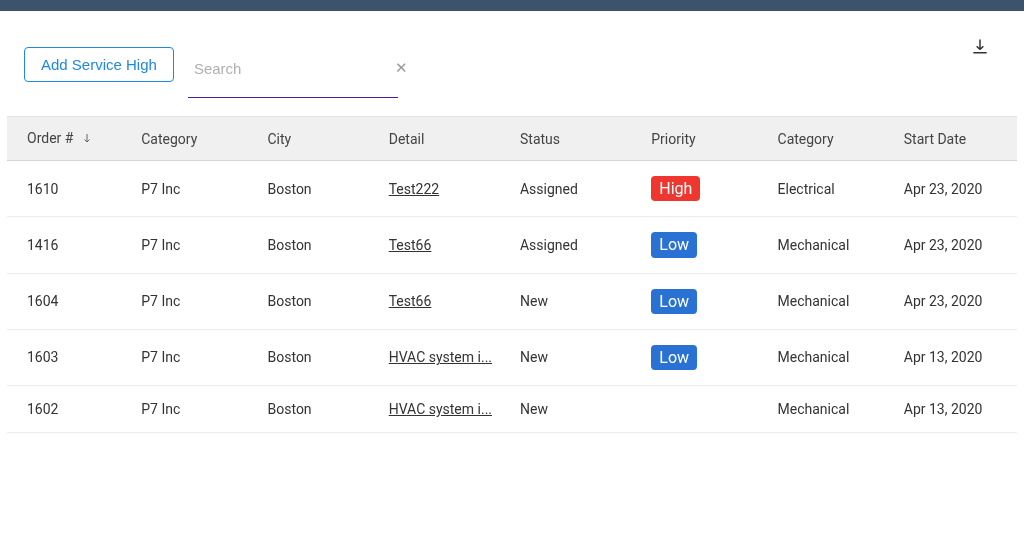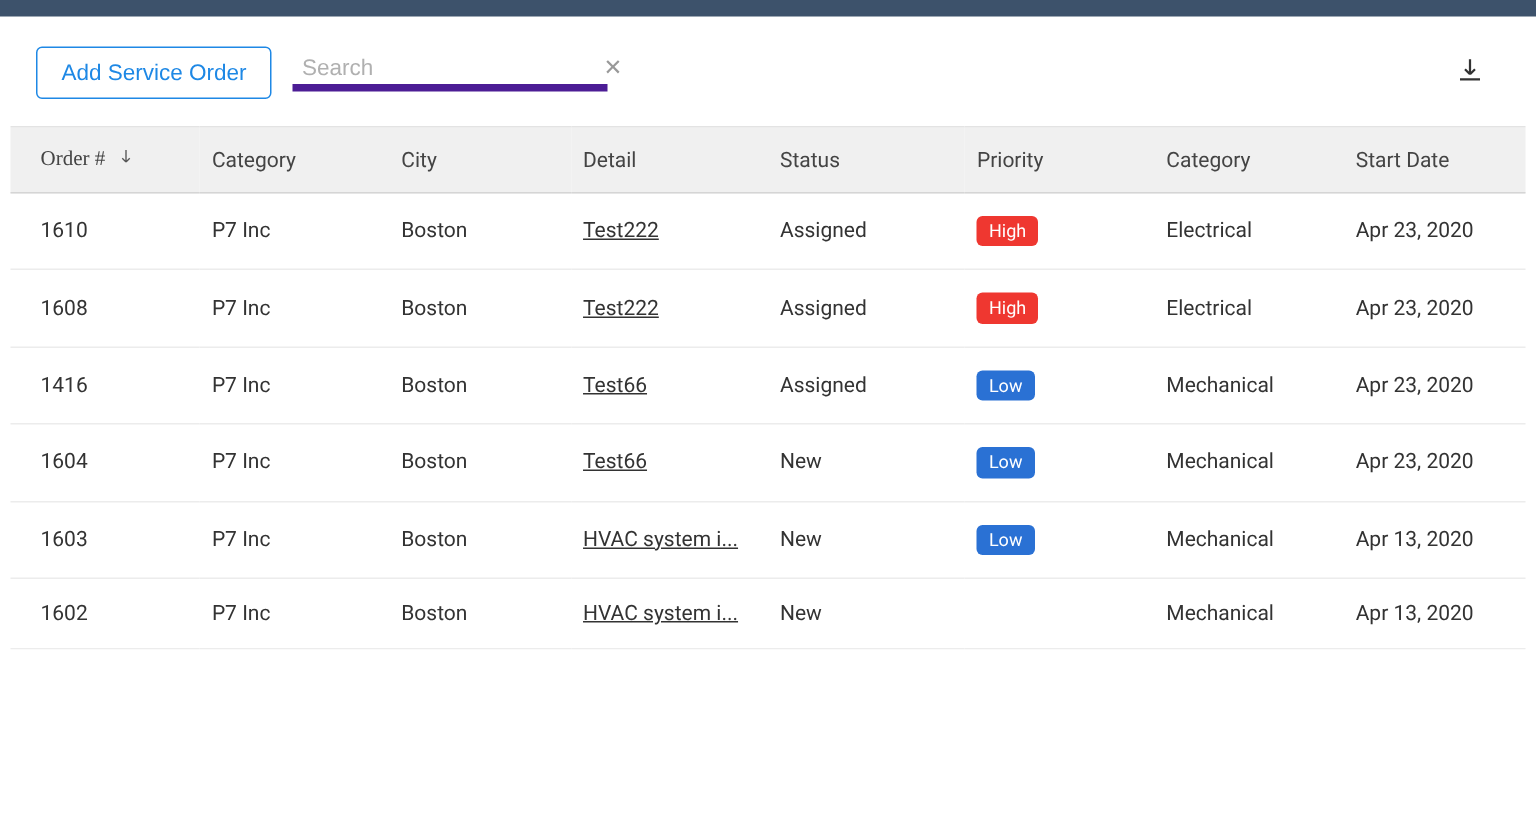--- a/index.html
+++ b/index.html
@@ -2,53 +2,53 @@
 <html><head>
   <meta charset="utf-8">
   <style>
     * { box-sizing: border-box; margin: 0; padding: 0; }
     body { font-family: -apple-system, BlinkMacSystemFont, "Segoe UI", Roboto, Helvetica, Arial, sans-serif; font-size: 14px; color: #333; background: #fff; }
     .top-bar { height: 11px; background: #3d526b; }
     .container { padding: 0; }
 
     .toolbar { display: flex; align-items: center; padding: 20px 24px 18px 24px; position: relative; }
     .add-btn { border: 1px solid #1e88e5; color: #1e88e5; background: #fff; padding: 8px 16px; border-radius: 4px; font-size: 15px; cursor: pointer; margin-right: 14px; }
-    .search-wrap { display: flex; align-items: center; border-bottom: 5px solid #4c1d95; padding-bottom: 2px; width: 210px; position: relative; }
+    .search-wrap { display: flex; align-items: center; border-bottom: 1px solid #4c1d95; padding-bottom: 20px; width: 210px; position: relative; margin-top: 28px; }
     .search-icon { width: 18px; height: 18px; margin-right: 6px; fill: #222; }
     .search-input { border: none; outline: none; font-size: 15px; color: #333; flex: 1; }
     .search-input::placeholder { color: #b0b0b0; }
     .clear-icon { color: #999; font-size: 15px; cursor: pointer; padding: 0 2px; }
     .download { position: absolute; right: 34px; top: 26px; cursor: pointer; }
     .download svg { width: 20px; height: 20px; stroke: #333; fill: none; stroke-width: 1.8; }
 
     .table { width: calc(100% - 14px); margin-left: 7px; border-collapse: collapse; }
     .table thead tr { background: #f0f0f0; }
     .table thead th { text-align: left; font-weight: 400; font-size: 14px; color: #444; padding: 13px 8px; border-top: 1px solid #e3e3e3; border-bottom: 1px solid #d5d5d5; }
     .table thead th:first-child { padding-left: 20px; }
     .table tbody td { padding: 15px 8px; border-bottom: 1px solid #ececec; font-size: 14px; color: #333; vertical-align: middle; }
     .table tbody td:first-child { padding-left: 20px; }
 
     .sort-icon { display: inline-block; margin-left: 4px; vertical-align: middle; }
     .sort-icon svg { width: 12px; height: 12px; stroke: #555; fill: none; stroke-width: 1.8; }
 
-    .badge { display: inline-block; color: #fff; font-size: 12px; padding: 3px 8px; border-radius: 4px; line-height: 1.2; }
+    .badge { display: inline-block; color: #fff; font-size: 16px; padding: 3px 8px; border-radius: 4px; line-height: 1.2; }
     .badge.high { background: #ef3730; }
     .badge.low { background: #2a71d4; }
     .detail-cell { max-width: 130px; white-space: nowrap; overflow: hidden; text-overflow: ellipsis; text-decoration: underline; }
-    th.col-order{width:125px;font-family:Liberation Serif, serif;} th.col-customer{width:125px;} th.col-city{width:120px;} th.col-detail{width:130px;} th.col-status{width:130px;} th.col-priority{width:125px;} th.col-category{width:125px;} th.col-start{width:120px;}
+    th.col-order{width:125px;} th.col-customer{width:125px;} th.col-city{width:120px;} th.col-detail{width:130px;} th.col-status{width:130px;} th.col-priority{width:125px;} th.col-category{width:125px;} th.col-start{width:120px;}
   </style>
 </head>
 <body>
 
 <div class="top-bar"></div>
 
 <div class="container">
 
   <div class="toolbar">
-    <button class="add-btn">Add Service Order</button>
+    <button class="add-btn">Add Service High</button>
     <div class="search-wrap">
       <svg class="search-icon" viewBox="0 0 24 24">
           <path d="M15.5 14h-.79l-.28-.27A6.471 6.471 0 0 0 16 9.5 6.5 6.5 0 1 0 9.5 16c1.61 0 3.09-.59 4.23-1.57l.27.28v.79l5 4.99L20.49 19l-4.99-5zM9.5 14C7.01 14 5 11.99 5 9.5S7.01 5 9.5 5 14 7.01 14 9.5 11.99 14 9.5 14z"></path>
         </svg>
       <input class="search-input" type="text" placeholder="Search" style="">
       <span class="clear-icon">✕</span>
     </div>
     <div class="download">
       <svg viewBox="0 0 24 24">
           <path d="M12 3v12m0 0l-4-4m4 4l4-4M4 19h16"></path>
@@ -70,30 +70,20 @@
         <th class="col-detail">Detail</th>
         <th class="col-status">Status</th>
         <th class="col-priority">Priority</th>
         <th class="col-category">Category</th>
         <th class="col-start">Start Date</th>
       </tr>
     </thead>
     <tbody id="tbody">
         <tr>
           <td>1610</td>
-          <td>P7 Inc</td>
-          <td>Boston</td>
-          <td class="detail-cell">Test222</td>
-          <td>Assigned</td>
-          <td><span class="badge high">High</span></td>
-          <td>Electrical</td>
-          <td>Apr 23, 2020</td>
-        </tr>
-        <tr>
-          <td>1608</td>
           <td>P7 Inc</td>
           <td>Boston</td>
           <td class="detail-cell">Test222</td>
           <td>Assigned</td>
           <td><span class="badge high">High</span></td>
           <td>Electrical</td>
           <td>Apr 23, 2020</td>
         </tr>
         <tr>
           <td>1416</td>

